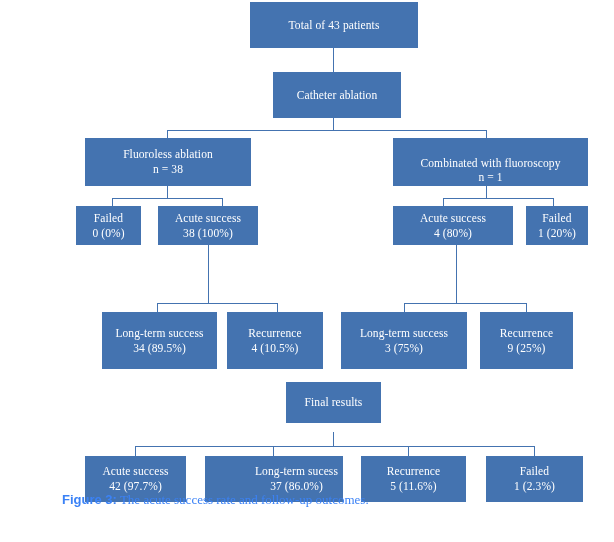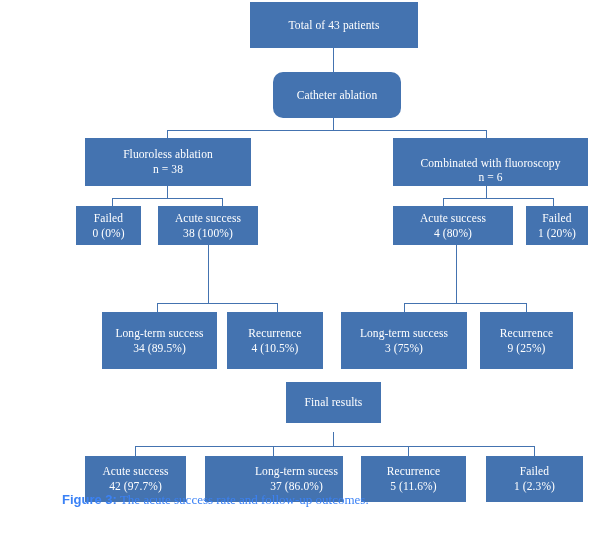--- a/index.html
+++ b/index.html
@@ -99,32 +99,32 @@
   <div class="conn h" style="left:135px; top:446px; width:399px;"></div>
   <div class="conn v" style="left:135px; top:446px; height:10px;"></div>
   <div class="conn v" style="left:273px; top:446px; height:10px;"></div>
   <div class="conn v" style="left:408px; top:446px; height:10px;"></div>
   <div class="conn v" style="left:534px; top:446px; height:10px;"></div>
 
   <div class="node" style="left:250px; top:2px; width:168px; height:46px;">
     <span class="l1">Total of 43 patients</span>
   </div>
 
-  <div class="node" style="left:273px; top:72px; width:128px; height:46px;border-radius:10px;">
+  <div class="node" style="left:273px; top:72px; width:128px; height:46px;">
     <span class="l1">Catheter ablation</span>
   </div>
 
   <div class="node" style="left:85px; top:138px; width:166px; height:48px;">
     <span class="l1">Fluoroless ablation</span>
     <span class="l2">n = 38</span>
   </div>
 
   <div class="node" style="left:393px; top:138px; width:195px; height:48px;justify-content:flex-end;">
     <span class="l1">Combinated with fluoroscopy</span>
-    <span class="l2">n = 6</span>
+    <span class="l2">n = 1</span>
   </div>
 
   <div class="node" style="left:76px; top:206px; width:65px; height:39px;">
     <span class="l1">Failed</span>
     <span class="l2">0 (0%)</span>
   </div>
 
   <div class="node" style="left:158px; top:206px; width:100px; height:39px;">
     <span class="l1">Acute success</span>
     <span class="l2">38 (100%)</span>

